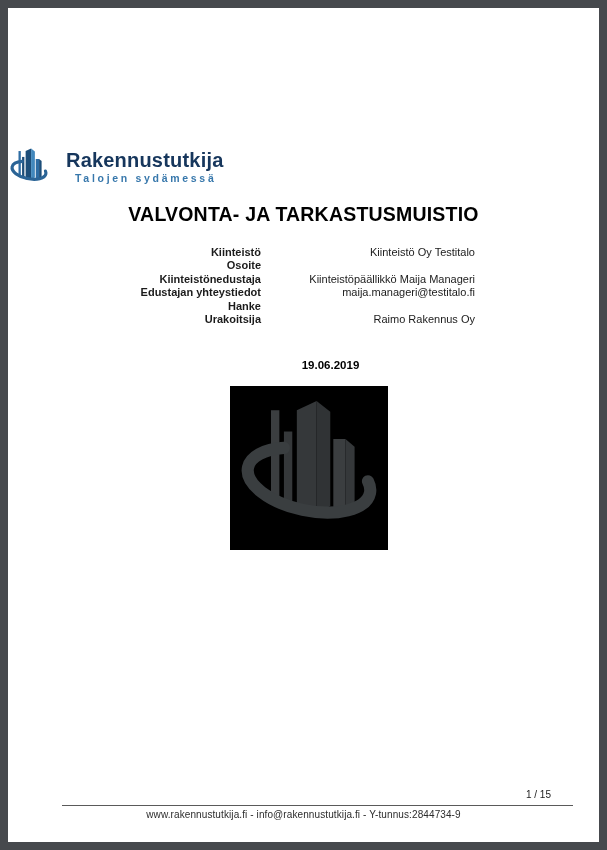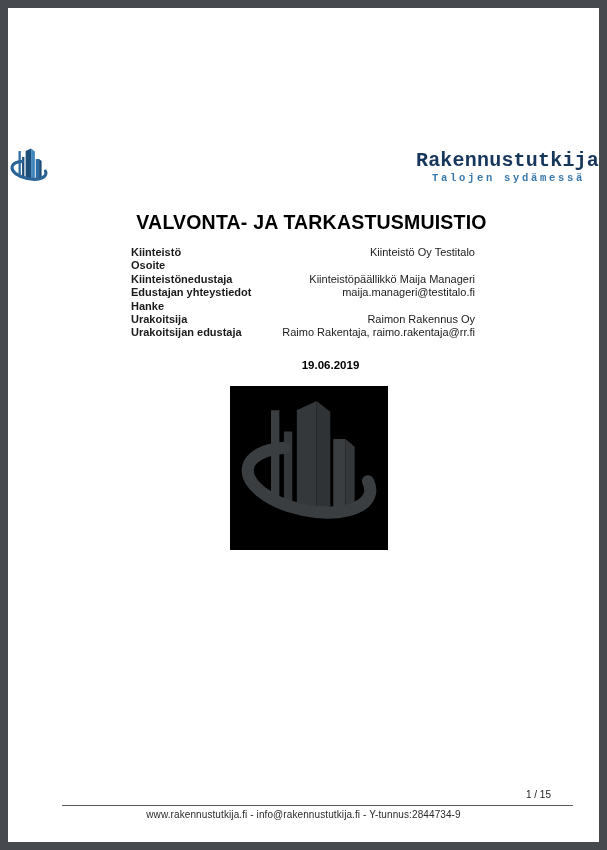--- a/index.html
+++ b/index.html
@@ -11,49 +11,49 @@
     color: var(--text, #1b1b1b);
   }
   .page {
     position: absolute; left: 8px; top: 8px; right: 8px; bottom: 8px;
     background: #ffffff;
   }
 
   
   .logo-row {
     position: absolute; top: 136px; left: 0; width: 100%;
-    display: flex; justify-content: space-between; align-items: center; gap: 16px; font-family: Liberation Mono, monospace;
+    display: flex; justify-content: flex-start; align-items: center; gap: 16px;
   }
   .logo-icon-small { width: 42px; height: 46px; display: block; }
   .logo-text { display: flex; flex-direction: column; align-items: center; }
   .logo-name {
     font-size: 20px; font-weight: bold; letter-spacing: 0.2px;
     color: var(--brand-navy, #16365c); line-height: 21px; white-space: nowrap;
   }
   .logo-tagline {
     font-size: 10.5px; font-weight: bold; letter-spacing: 2.7px;
     color: var(--brand-blue, #3878ac); line-height: 12px; margin-top: 1px;
     white-space: nowrap; padding-left: 2px;
   }
 
   
   .doc-title {
-    position: absolute; top: 195px; left: 0; width: 100%; margin: 8px;
+    position: absolute; top: 195px; left: 0; width: 100%; margin: 0;
     text-align: center; font-size: 19.5px; font-weight: bold;
     letter-spacing: 0.2px; color: #000;
   }
 
   
   .info-table {
     position: absolute; top: 238px; left: 123px;
     font-size: 11px; line-height: 13.4px;
   }
   .info-row { display: flex; }
   .info-label {
-    width: 130px; text-align: left; font-weight: bold; white-space: nowrap;
+    width: 130px; text-align: right; font-weight: bold; white-space: nowrap;
   }
   .info-value {
     width: 214px; text-align: right; white-space: nowrap;
   }
 
   
   .doc-date {
     position: absolute; top: 351px; left: 0; width: 100%;
     text-align: center; font-size: 11.5px; font-weight: bold; color: #000; padding-left: 27px;
   }
@@ -125,25 +125,21 @@
       </div>
       <div class="info-row">
         <div class="info-label">Edustajan yhteystiedot</div>
         <div class="info-value">maija.manageri@testitalo.fi</div>
       </div>
       <div class="info-row">
         <div class="info-label">Hanke</div>
       </div>
       <div class="info-row">
         <div class="info-label">Urakoitsija</div>
-        <div class="info-value">Raimon Rakennus Oy</div>
-      </div>
-      <div class="info-row">
-        <div class="info-label">Urakoitsijan edustaja</div>
-        <div class="info-value">Raimo Rakentaja, raimo.rakentaja@rr.fi</div>
+        <div class="info-value">Raimo Rakennus Oy</div>
       </div>
     </div>
 
   <div class="doc-date">19.06.2019</div>
 
   <div class="hero">
     <svg class="icon-dark" viewBox="0 0 100 100">
       <rect x="25" y="12" width="5.5" height="58" fill="var(--b2)"></rect>
       <rect x="33.5" y="26" width="5.5" height="50" fill="var(--b1)"></rect>
       <polygon points="42,12 55,6 55,80 42,80" fill="var(--b1)"></polygon>

